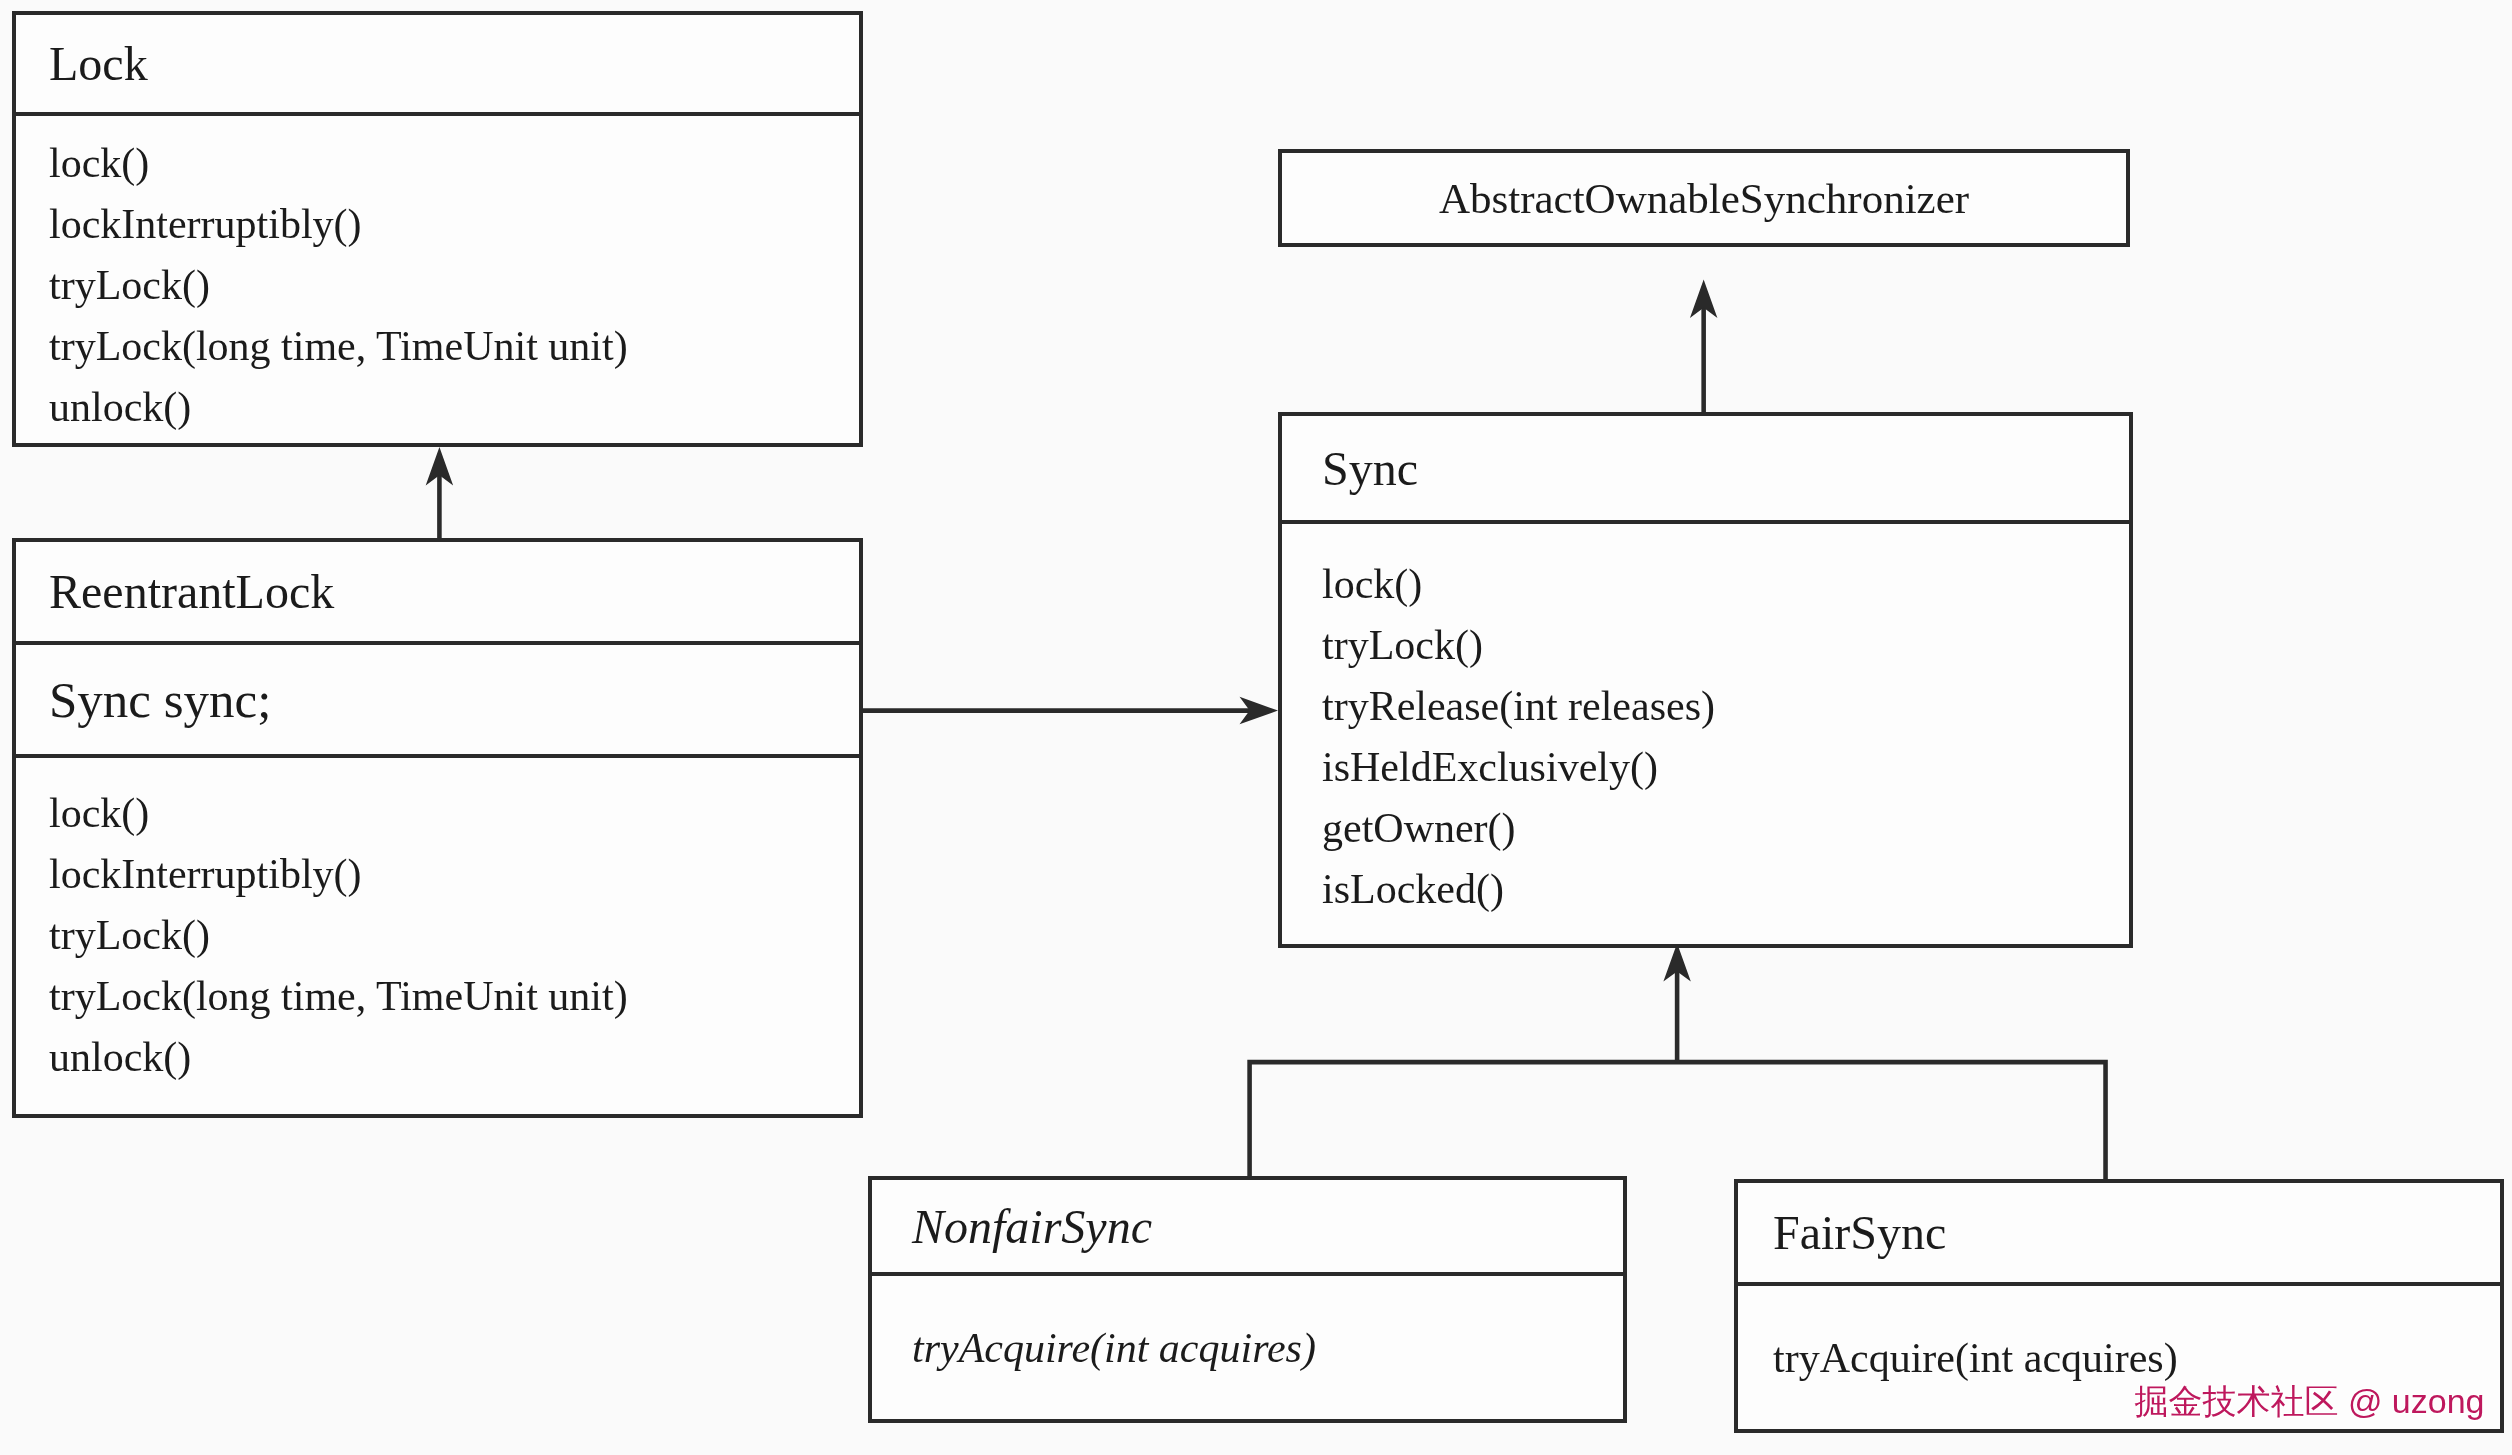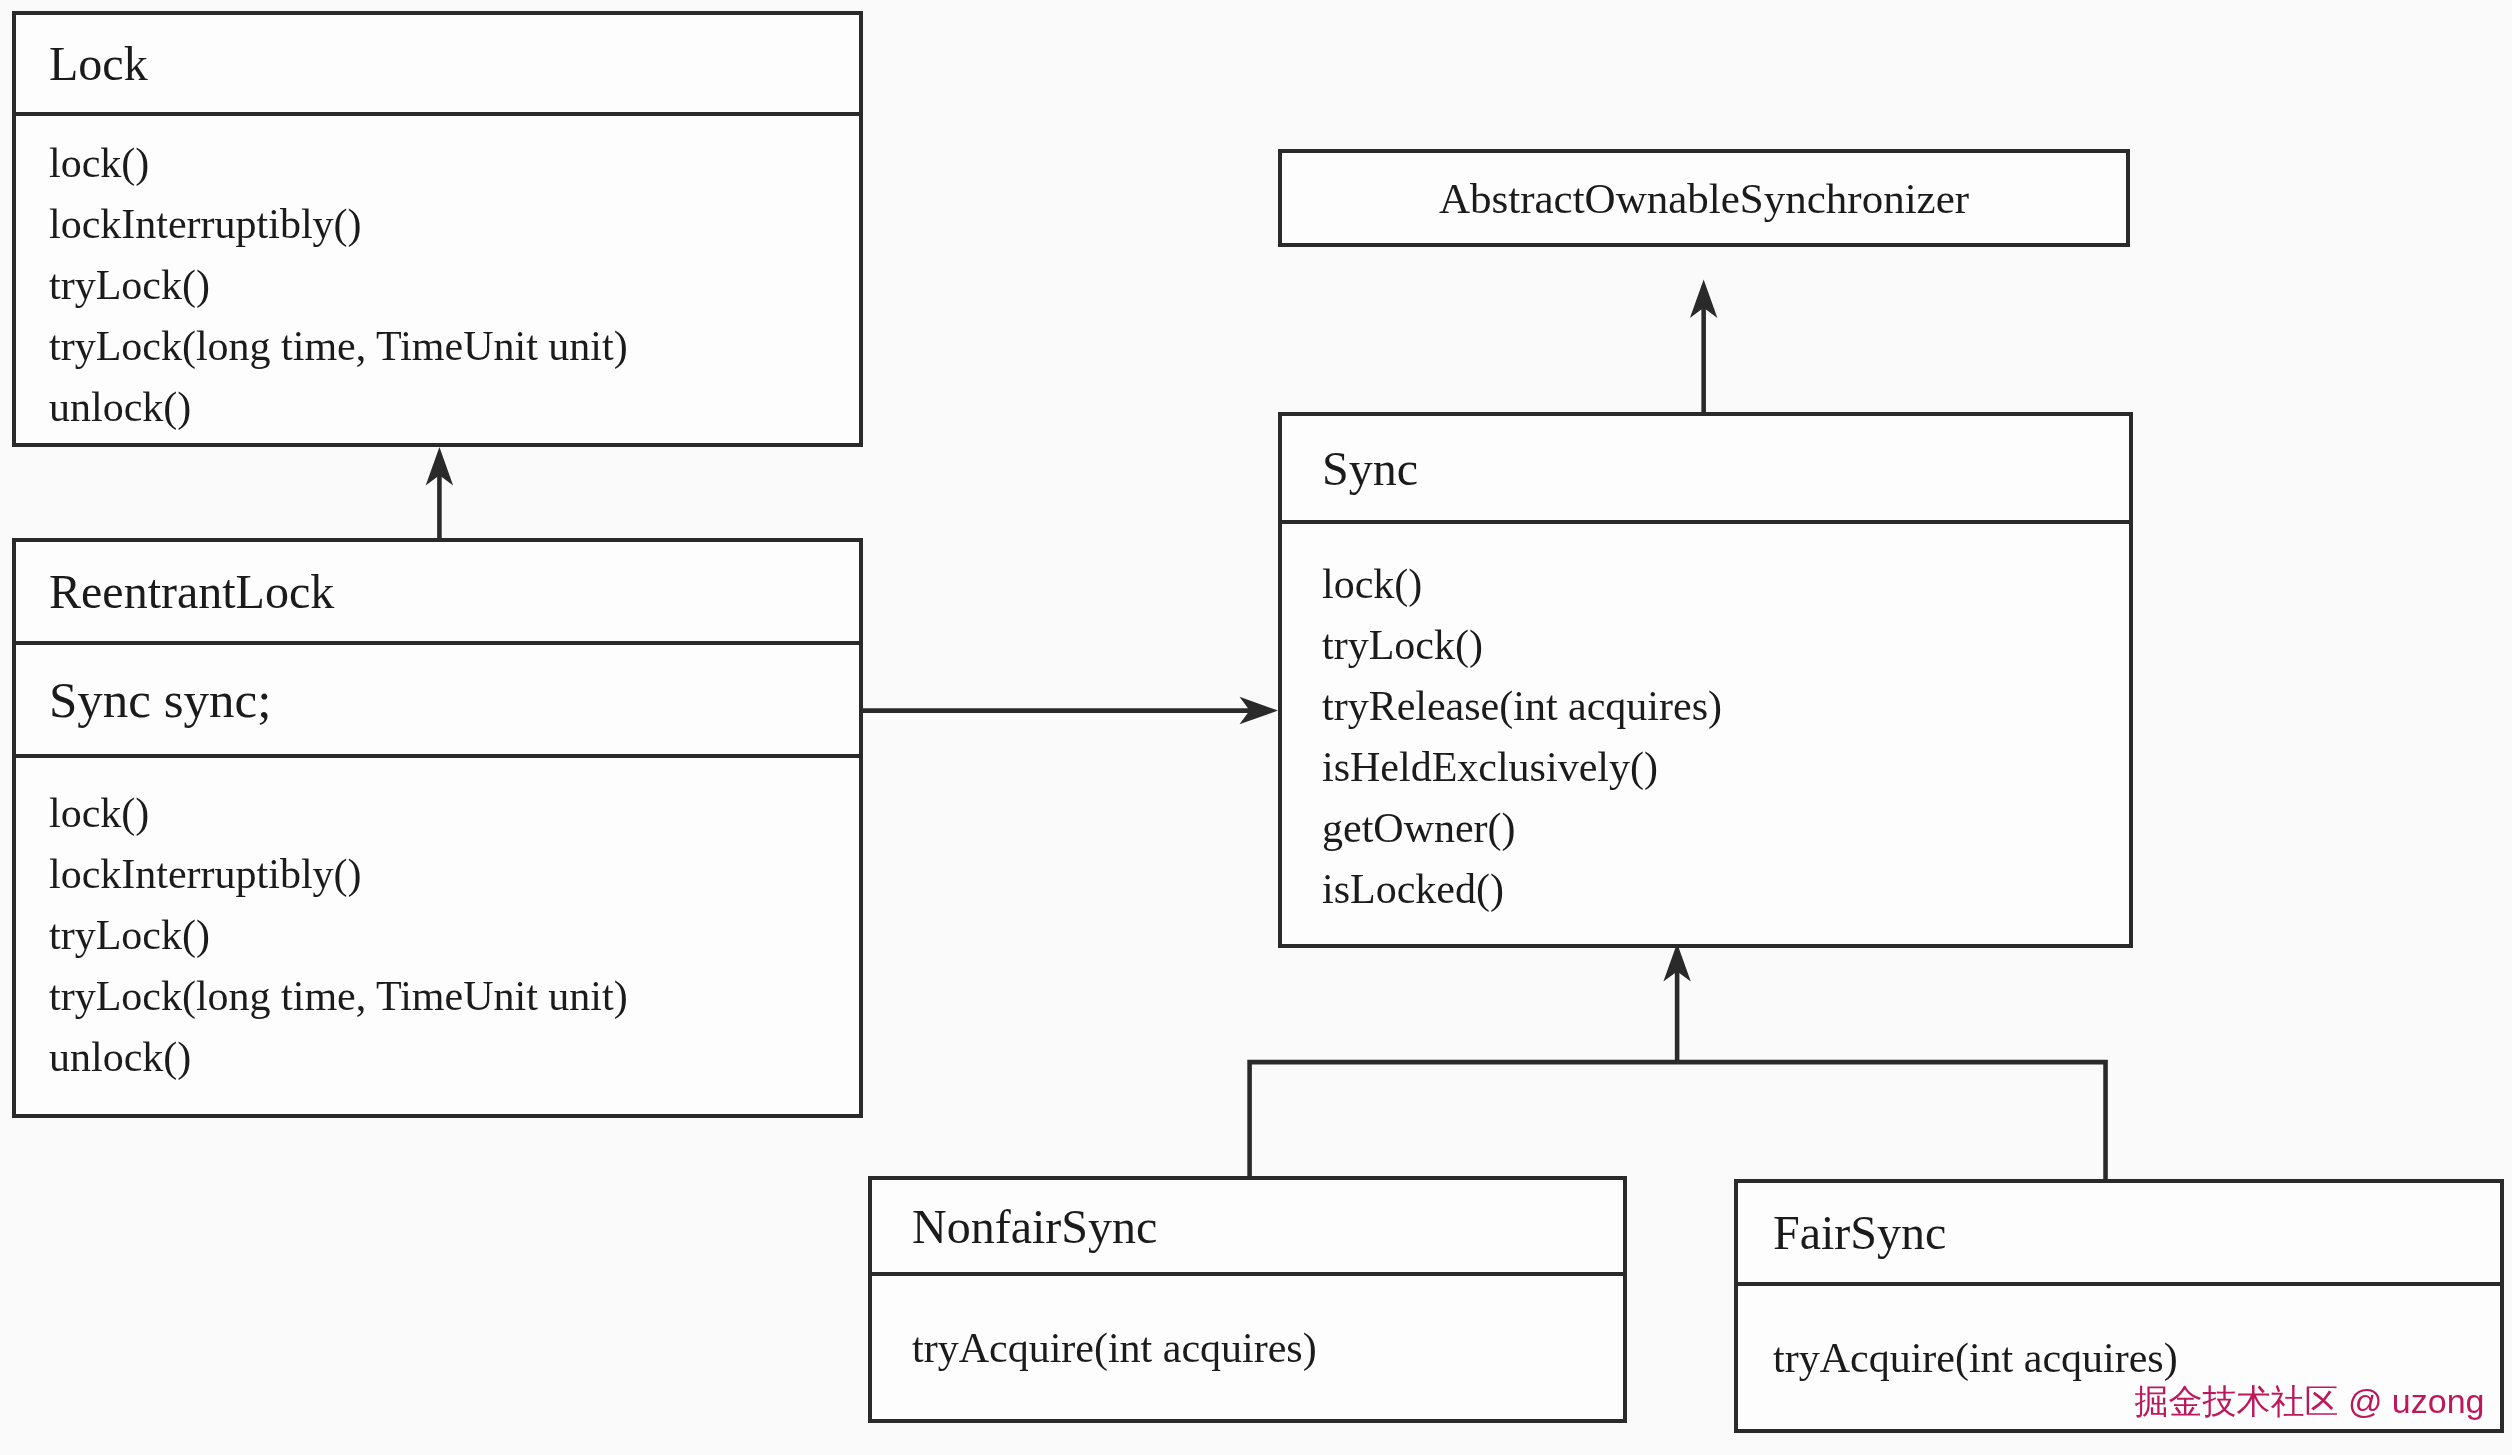--- a/index.html
+++ b/index.html
@@ -69,21 +69,21 @@
              display: flex; align-items: center; justify-content: center;
              font-size: 43px; }
 
   
   #box-sync { left: 1278px; top: 412px; width: 855px; height: 536px; }
   #box-sync .uml-title { height: 104px; padding-left: 40px; }
   #box-sync .uml-members { padding: 29px 0 0 40px; }
 
   
   #box-nonfair { left: 868px; top: 1176px; width: 759px; height: 247px;
-                 display: flex; flex-direction: column; }
+                 display: flex; flex-direction: column; font-style: italic; }
   #box-nonfair .uml-title { height: 92px; padding-left: 40px; flex: 0 0 auto; }
   #box-nonfair .uml-members { flex: 1 1 auto; display: flex; align-items: center;
                               padding-left: 40px; }
 
   
   #box-fair { left: 1734px; top: 1179px; width: 770px; height: 254px;
               display: flex; flex-direction: column; }
   #box-fair .uml-title { height: 99px; padding-left: 35px; flex: 0 0 auto; }
   #box-fair .uml-members { flex: 1 1 auto; display: flex; align-items: center;
                            padding-left: 35px; }
@@ -148,21 +148,21 @@
 
   <div class="uml-box" id="box-aos">
     <span>AbstractOwnableSynchronizer</span>
   </div>
 
   <div class="uml-box" id="box-sync">
     <div class="uml-title">Sync</div>
     <div class="uml-members">
       <div class="uml-row">lock()</div>
       <div class="uml-row">tryLock()</div>
-      <div class="uml-row">tryRelease(int acquires)</div>
+      <div class="uml-row">tryRelease(int releases)</div>
       <div class="uml-row">isHeldExclusively()</div>
       <div class="uml-row">getOwner()</div>
       <div class="uml-row">isLocked()</div>
     </div>
   </div>
 
   <div class="uml-box" id="box-nonfair">
     <div class="uml-title">NonfairSync</div>
     <div class="uml-members">
       <div class="uml-row">tryAcquire(int acquires)</div>

